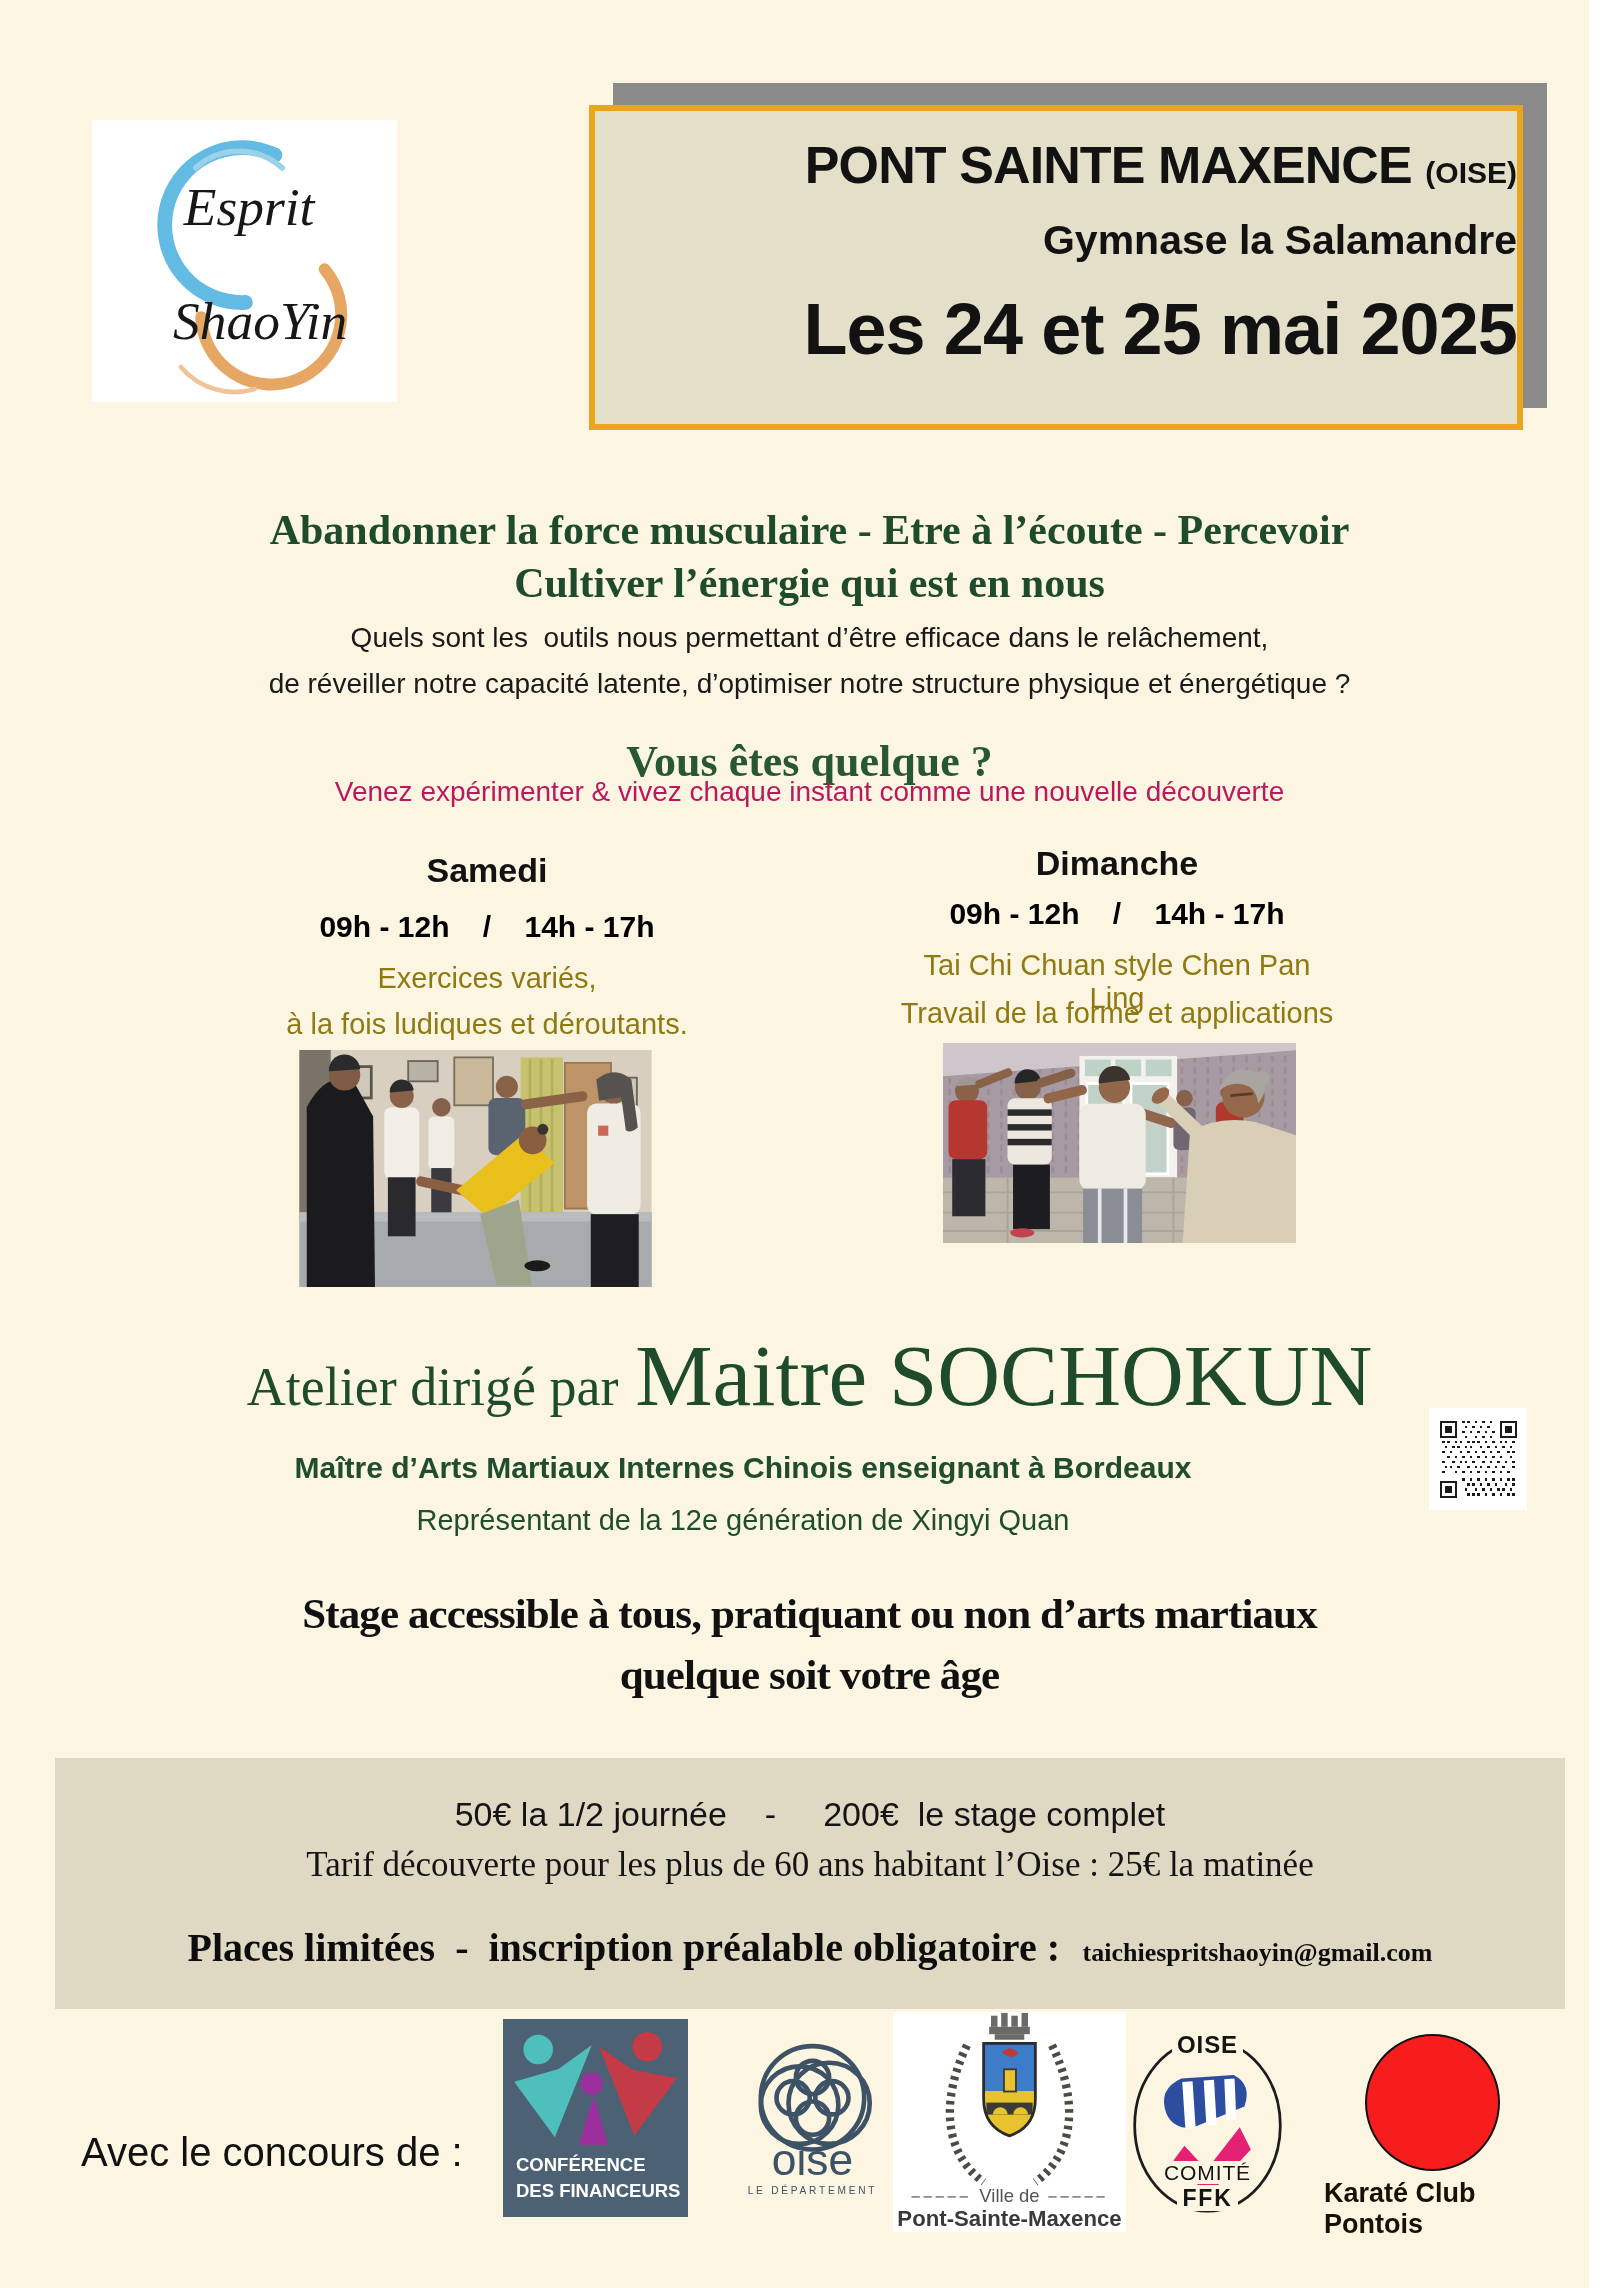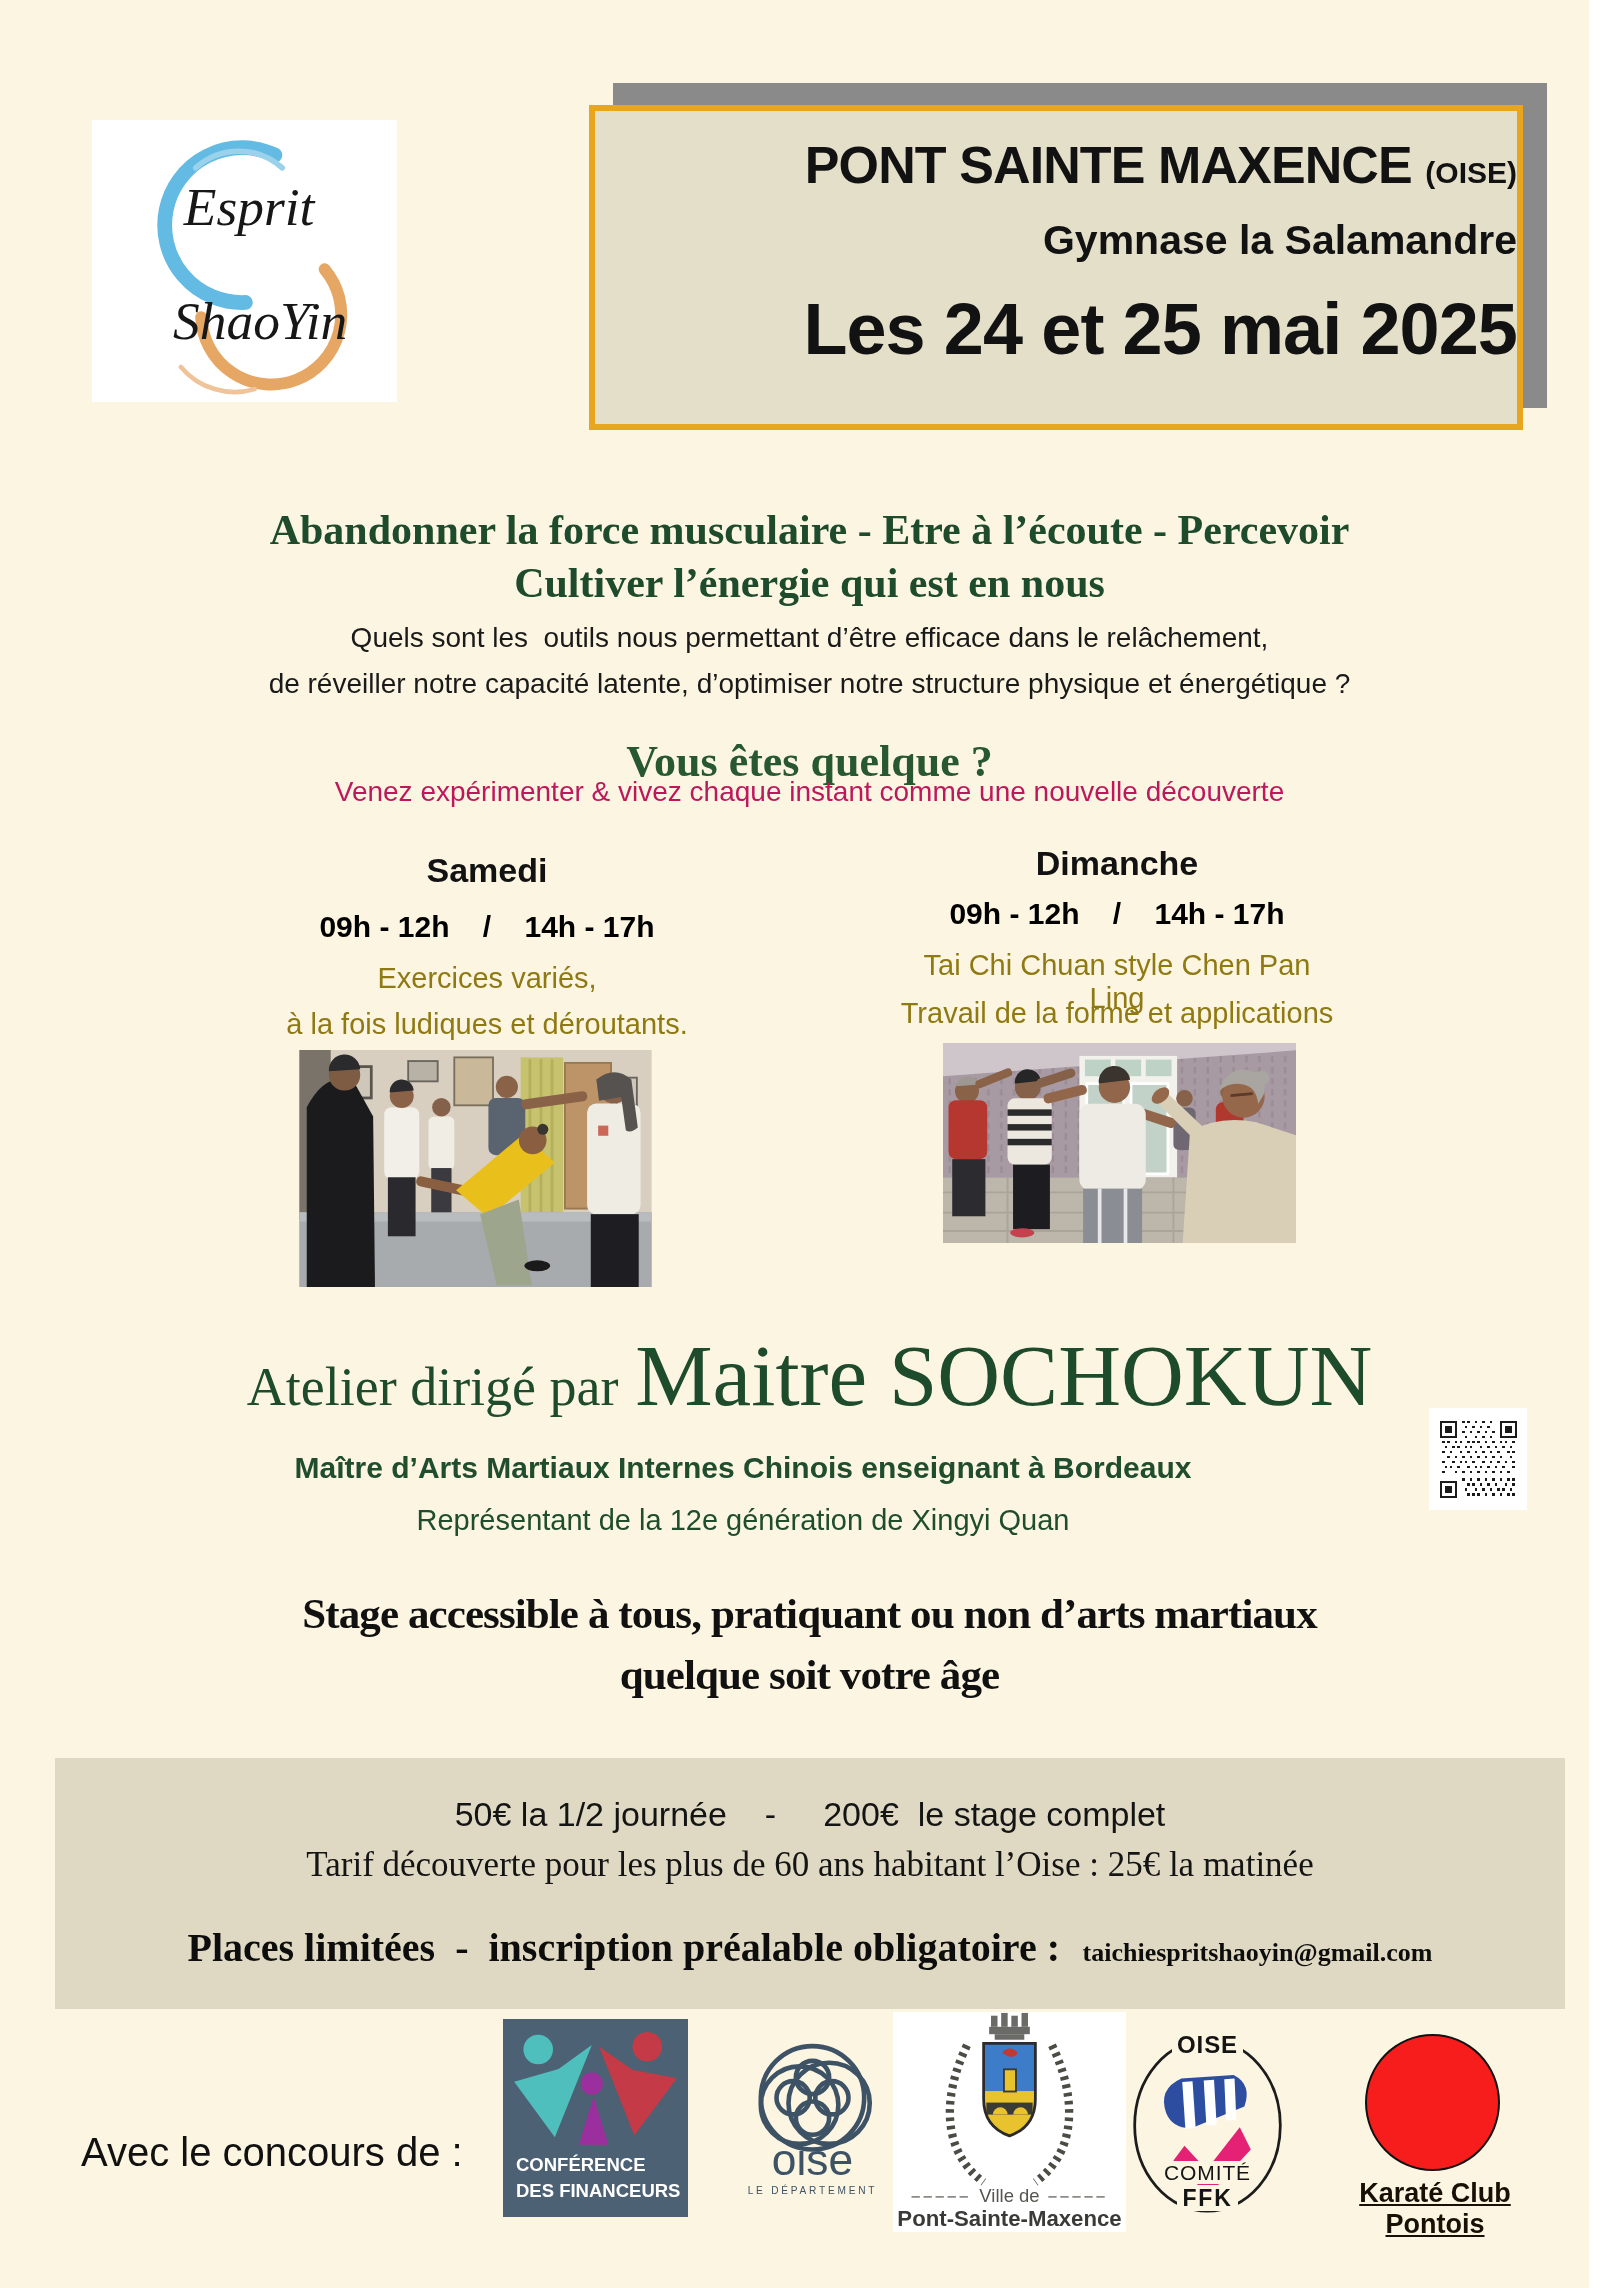--- a/index.html
+++ b/index.html
@@ -80,21 +80,21 @@
     color:#ffffff;font-weight:bold;font-size:18.5px;line-height:26px;}
   .oise-box{left:744px;top:2035px;width:137px;height:168px;}
   .ville-box{left:893px;top:2012px;width:233px;height:220px;background:#ffffff;}
   .ffk-box{left:1131px;top:2035px;width:153px;height:181px;}
   .ffk-txt{position:absolute;left:0;width:100%;text-align:center;color:#141414;}
   .ffk-top{top:-3.7px;font-weight:bold;font-size:24px;letter-spacing:0.9px;}
   .ffk-top span,.ffk-mid span,.ffk-bot span{background:#FBF5E1;padding:0 5.5px;}
   .ffk-mid{bottom:31px;font-size:21px;letter-spacing:0.9px;}
   .ffk-bot{bottom:3.7px;font-weight:bold;font-size:23px;letter-spacing:1.8px;}
   .karate-circle{left:1365px;top:2034px;width:135px;height:137px;background:#F81D1D;border:2.8px solid #111111;border-radius:50%;box-sizing:border-box;}
-  .karate-label{left:1324px;top:2178px;width:222px;text-align:center;font-weight:bold;font-size:27px;color:#171004;text-decoration:underline;}
+  .karate-label{left:1324px;top:2178px;width:222px;text-align:left;font-weight:bold;font-size:27px;color:#171004;}
 </style>
 </head>
 <body>
 
 <div class="poster">
 
   <div class="abs logo-box">
     <svg width="305" height="282" viewBox="0 0 330 306">
       <path d="M 198 38 A 84 84 0 1 0 166 198" fill="none" stroke="#63BAE3" stroke-width="16" stroke-linecap="round"></path>
       <path d="M 206 52 A 70 70 0 0 0 112 52" fill="none" stroke="#9AD2EC" stroke-width="6" stroke-linecap="round"></path>

